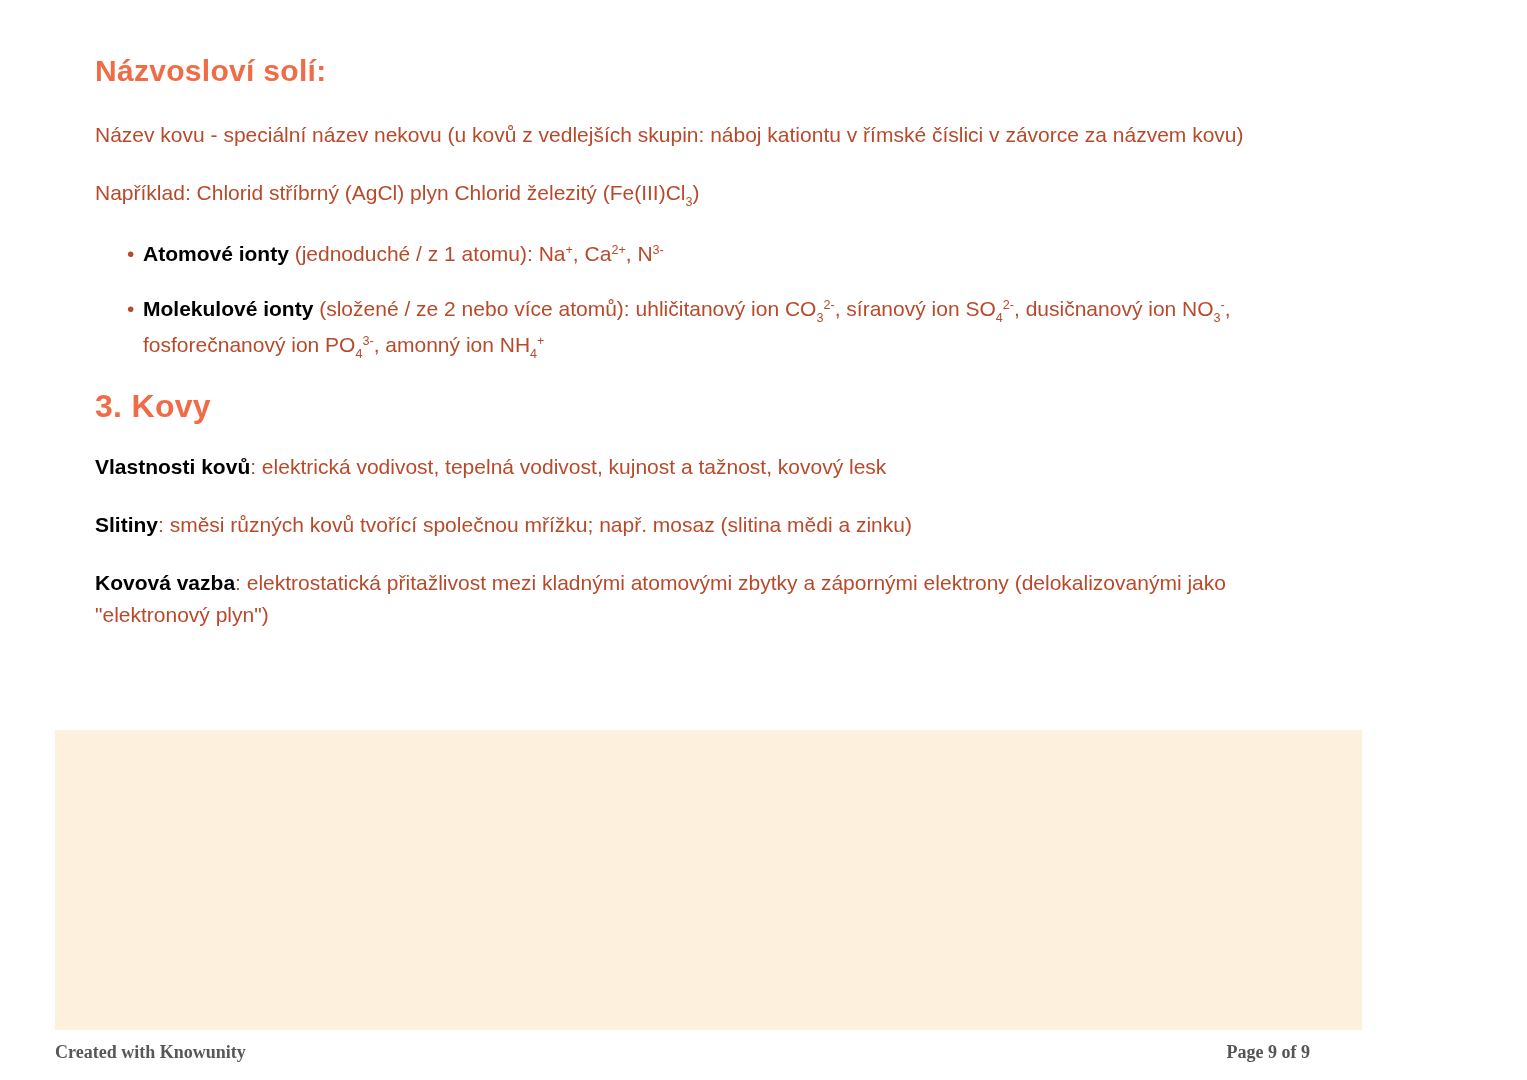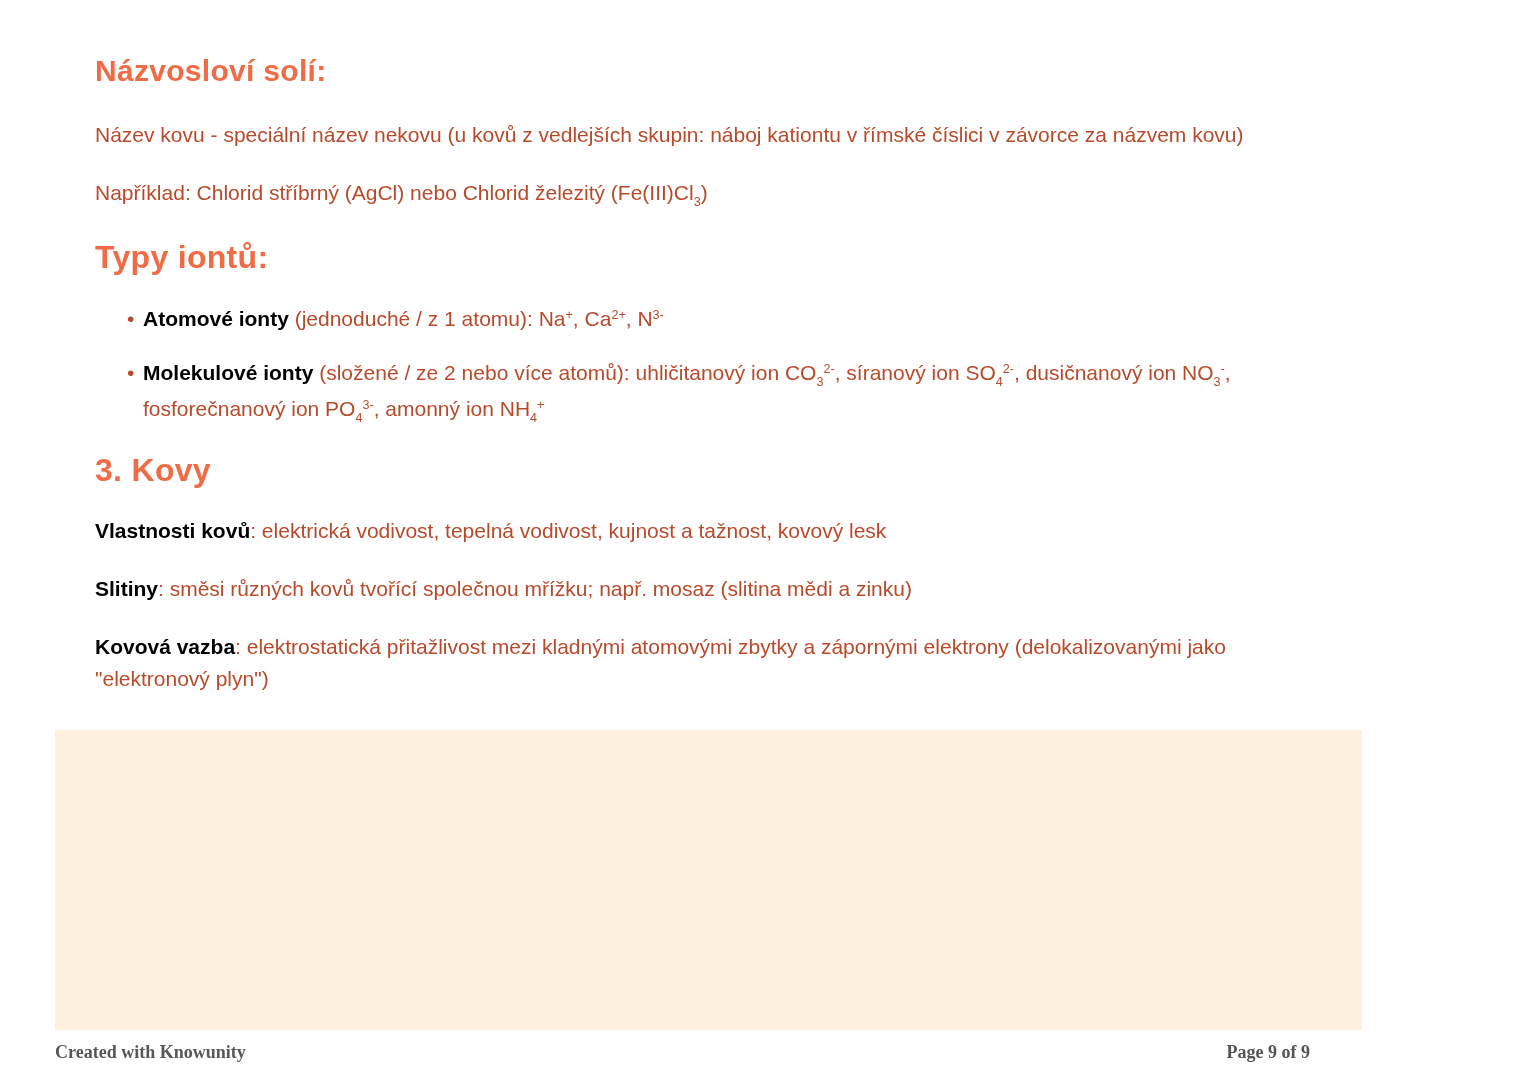--- a/index.html
+++ b/index.html
@@ -94,23 +94,22 @@
 </head>
 <body>
 
 <div class="page">
   <div class="content">
 
     <h1 class="doc-h">Názvosloví solí:</h1>
 
     <p class="doc-p">Název kovu - speciální název nekovu (u kovů z vedlejších skupin: náboj kationtu v římské číslici v závorce za názvem kovu)</p>
 
-    <p class="doc-p"><span>Například: Chlorid stříbrný (AgCl) nebo Chlorid železitý (Fe(III)Cl</span><span class="sb">3</span><span>)</span></p>
+    <p class="doc-p"><span>Například: Chlorid stříbrný (AgCl) plyn Chlorid železitý (Fe(III)Cl</span><span class="sb">3</span><span>)</span></p>
 
-    <h2 class="doc-h">Typy iontů:</h2>
 
     <ul class="doc-list">
       <li><span class="dot">•</span><span class="b">Atomové ionty</span><span> (jednoduché / z 1 atomu): Na</span><span class="sp">+</span><span>, Ca</span><span class="sp">2+</span><span>, N</span><span class="sp">3-</span></li>
 
       <li><span class="dot">•</span><span class="b">Molekulové ionty</span><span> (složené / ze 2 nebo více atomů): uhličitanový ion CO</span><span class="sb">3</span><span class="sp">2-</span><span>, síranový ion SO</span><span class="sb">4</span><span class="sp">2-</span><span>, dusičnanový ion NO</span><span class="sb">3</span><span class="sp">-</span><span>, fosforečnanový ion PO</span><span class="sb">4</span><span class="sp">3-</span><span>, amonný ion NH</span><span class="sb">4</span><span class="sp">+</span></li>
     </ul>
 
     <h2 class="doc-h kovy">3. Kovy</h2>
 
     <p class="doc-p"><span class="b">Vlastnosti kovů</span><span>: elektrická vodivost, tepelná vodivost, kujnost a tažnost, kovový lesk</span></p>

